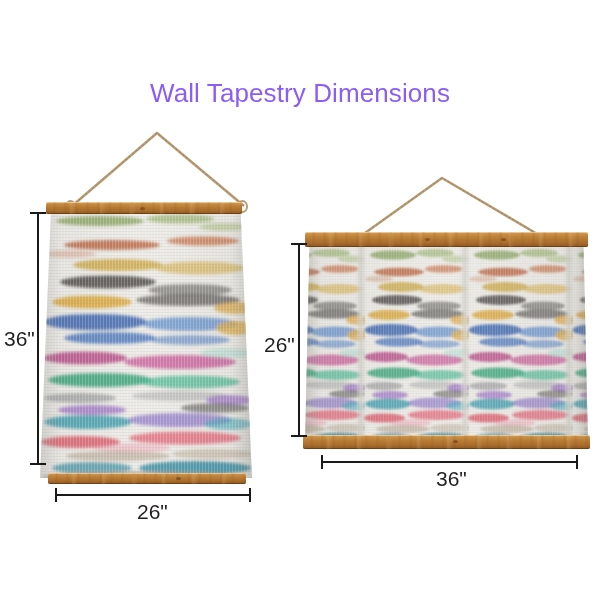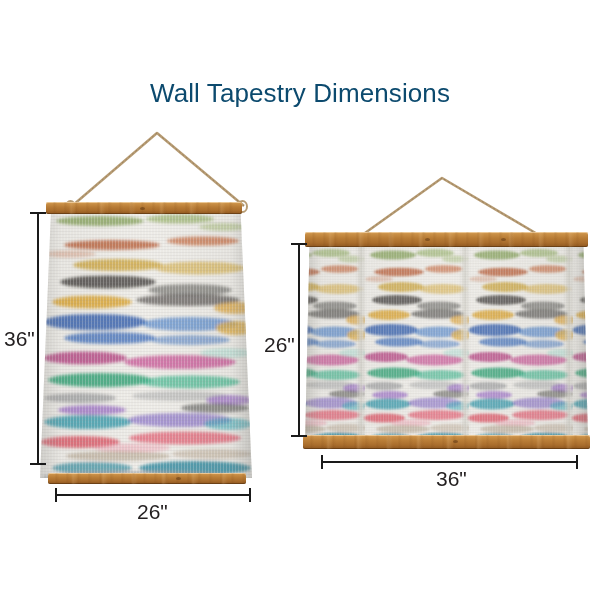--- a/index.html
+++ b/index.html
@@ -22,21 +22,21 @@
   }
 
   
   .title {
     position: absolute;
     left: 0;
     top: 78px;
     width: 600px;
     text-align: center;
     font-size: 26px;
-    color: #0c4a6e;
+    color: #8b5cf6;
     letter-spacing: 0.1px;
     font-weight: 400;
   }
 
   
   .abs { position: absolute; }
 
   
   .dim-v-line {
     position: absolute;

